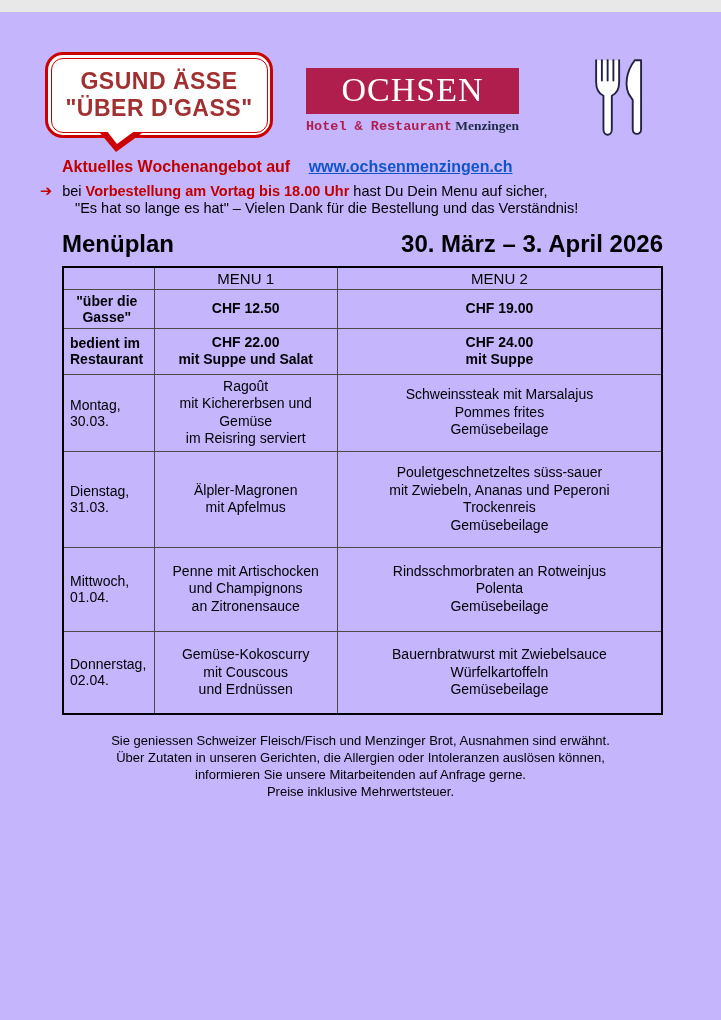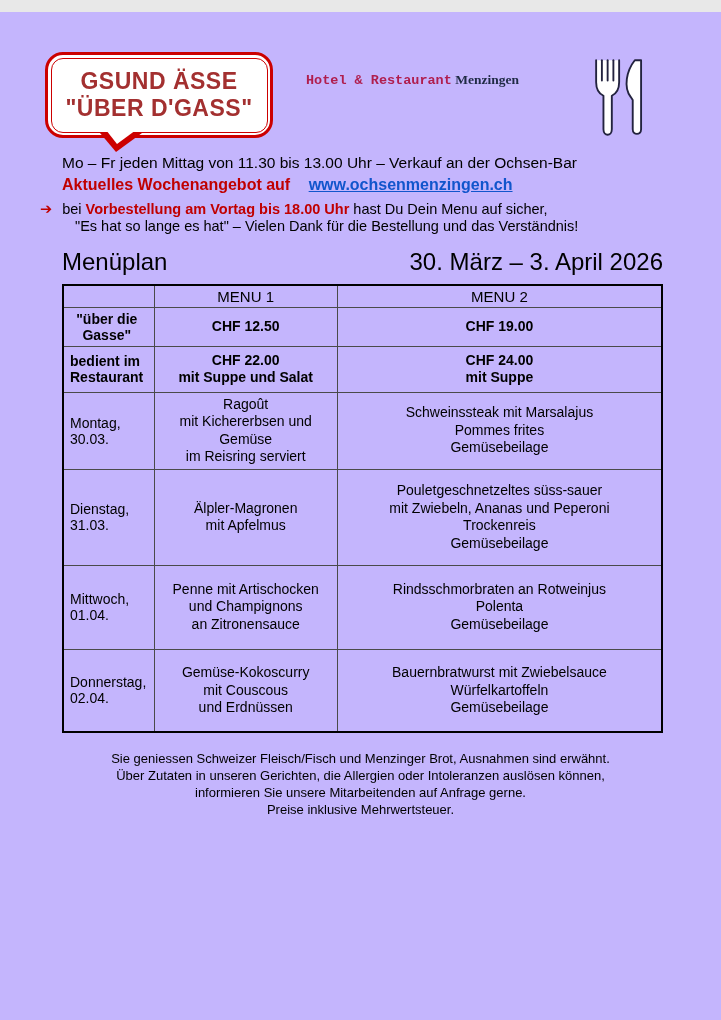--- a/index.html
+++ b/index.html
@@ -32,21 +32,21 @@
   .info-line2 .red { color:#C00000; }
   .info-line2 a.link { color:#1155CC; text-decoration:underline; margin-left:14px; }
   .arrow-line { font-size:14.5px; margin-top:7px; margin-left:-22px; }
   .arrow-line .arrow { color:#C00000; font-weight:bold; margin-right:6px; }
   .arrow-line .redbold { color:#C00000; font-weight:bold; }
   .quote-line { font-size:14.5px; margin-left:13px; margin-top:1px; }
   .contact-row { display:flex; justify-content:space-between; margin-top:13px; font-size:13.5px; font-weight:bold; color:#C00000; }
   .contact-row .phone { margin-left:20px; white-space:pre; }
 
   
-  .title-row { display:flex; justify-content:space-between; align-items:baseline; padding:14px 58px 0 62px; font-size:24px; color:#000; }
+  .title-row { display:flex; justify-content:space-between; align-items:baseline; padding:14px 58px 0 62px; font-size:24px; color:#000;font-weight:bold; }
 
   
   .menu-table-wrap { padding:8px 58px 0 62px; }
   table.menu { width:100%; border-collapse:collapse; table-layout:fixed; border:2px solid #000; }
   table.menu td, table.menu th { border:1px solid #4a4a4a; font-size:14px; color:#000; vertical-align:middle; padding:3px 6px; overflow:hidden; }
   .col-day  { width:15.2%; }
   .col-m1   { width:30.6%; }
   .col-m2   { width:54.2%; }
   .menu thead th { font-weight:normal; font-size:15px; text-align:center; height:22px; padding:1px 4px; }
   td.daylbl { text-align:left; padding-left:7px; white-space:pre-line; }
@@ -75,41 +75,41 @@
     <div class="bubble">
       <div class="bubble-inner">
         <div>GSUND ÄSSE</div>
         <div>"ÜBER D'GASS"</div>
       </div>
       <div class="tail-outer"></div>
       <div class="tail-inner"></div>
     </div>
 
     <div class="logo-wrap">
+      <div class="logo-box">OCHSEN</div>
       <div class="logo-sub">
         <span class="red">Hotel &amp; Restaurant</span>
         <span class="dark">Menzingen</span>
       </div>
     </div>
 
     <div class="cutlery">
       <svg width="82" height="92" viewBox="0 0 62 88" fill="none">
         <g stroke="#23233F" stroke-width="1.8" stroke-linejoin="round" stroke-linecap="round">
           <path d="M12,5 V26 C12,33 15,37 19,39 L19,71 C19,78 27,78 27,71 L27,39 C31,37 34,33 34,26 V5" fill="#ffffff"></path>
           <path d="M17.5,5 V24.5"></path>
           <path d="M23,5 V24.5"></path>
           <path d="M28.5,5 V24.5"></path>
           <path d="M55,5 L55,71 C55,77 47,77 47,71 L47,43 L45,40 C38,31 41,15 49,5 Z" fill="#ffffff"></path>
         </g>
       </svg>
     </div>
   </div>
 
   <div class="info">
-    <div class="info-line1">Mo – Fr jeden Mittag von 11.30 bis 13.00 Uhr – Verkauf an der Ochsen-Bar</div>
     <div class="info-line2">
       <span class="red">Aktuelles Wochenangebot auf</span>
       <a href="#" class="link">www.ochsenmenzingen.ch</a>
     </div>
     <div class="arrow-line">
       <span class="arrow">➔</span>
       <span>bei </span><span class="redbold">Vorbestellung am Vortag bis 18.00 Uhr</span><span> hast Du Dein Menu auf sicher,</span>
     </div>
     <div class="quote-line">"Es hat so lange es hat" – Vielen Dank für die Bestellung und das Verständnis!</div>
   </div>

